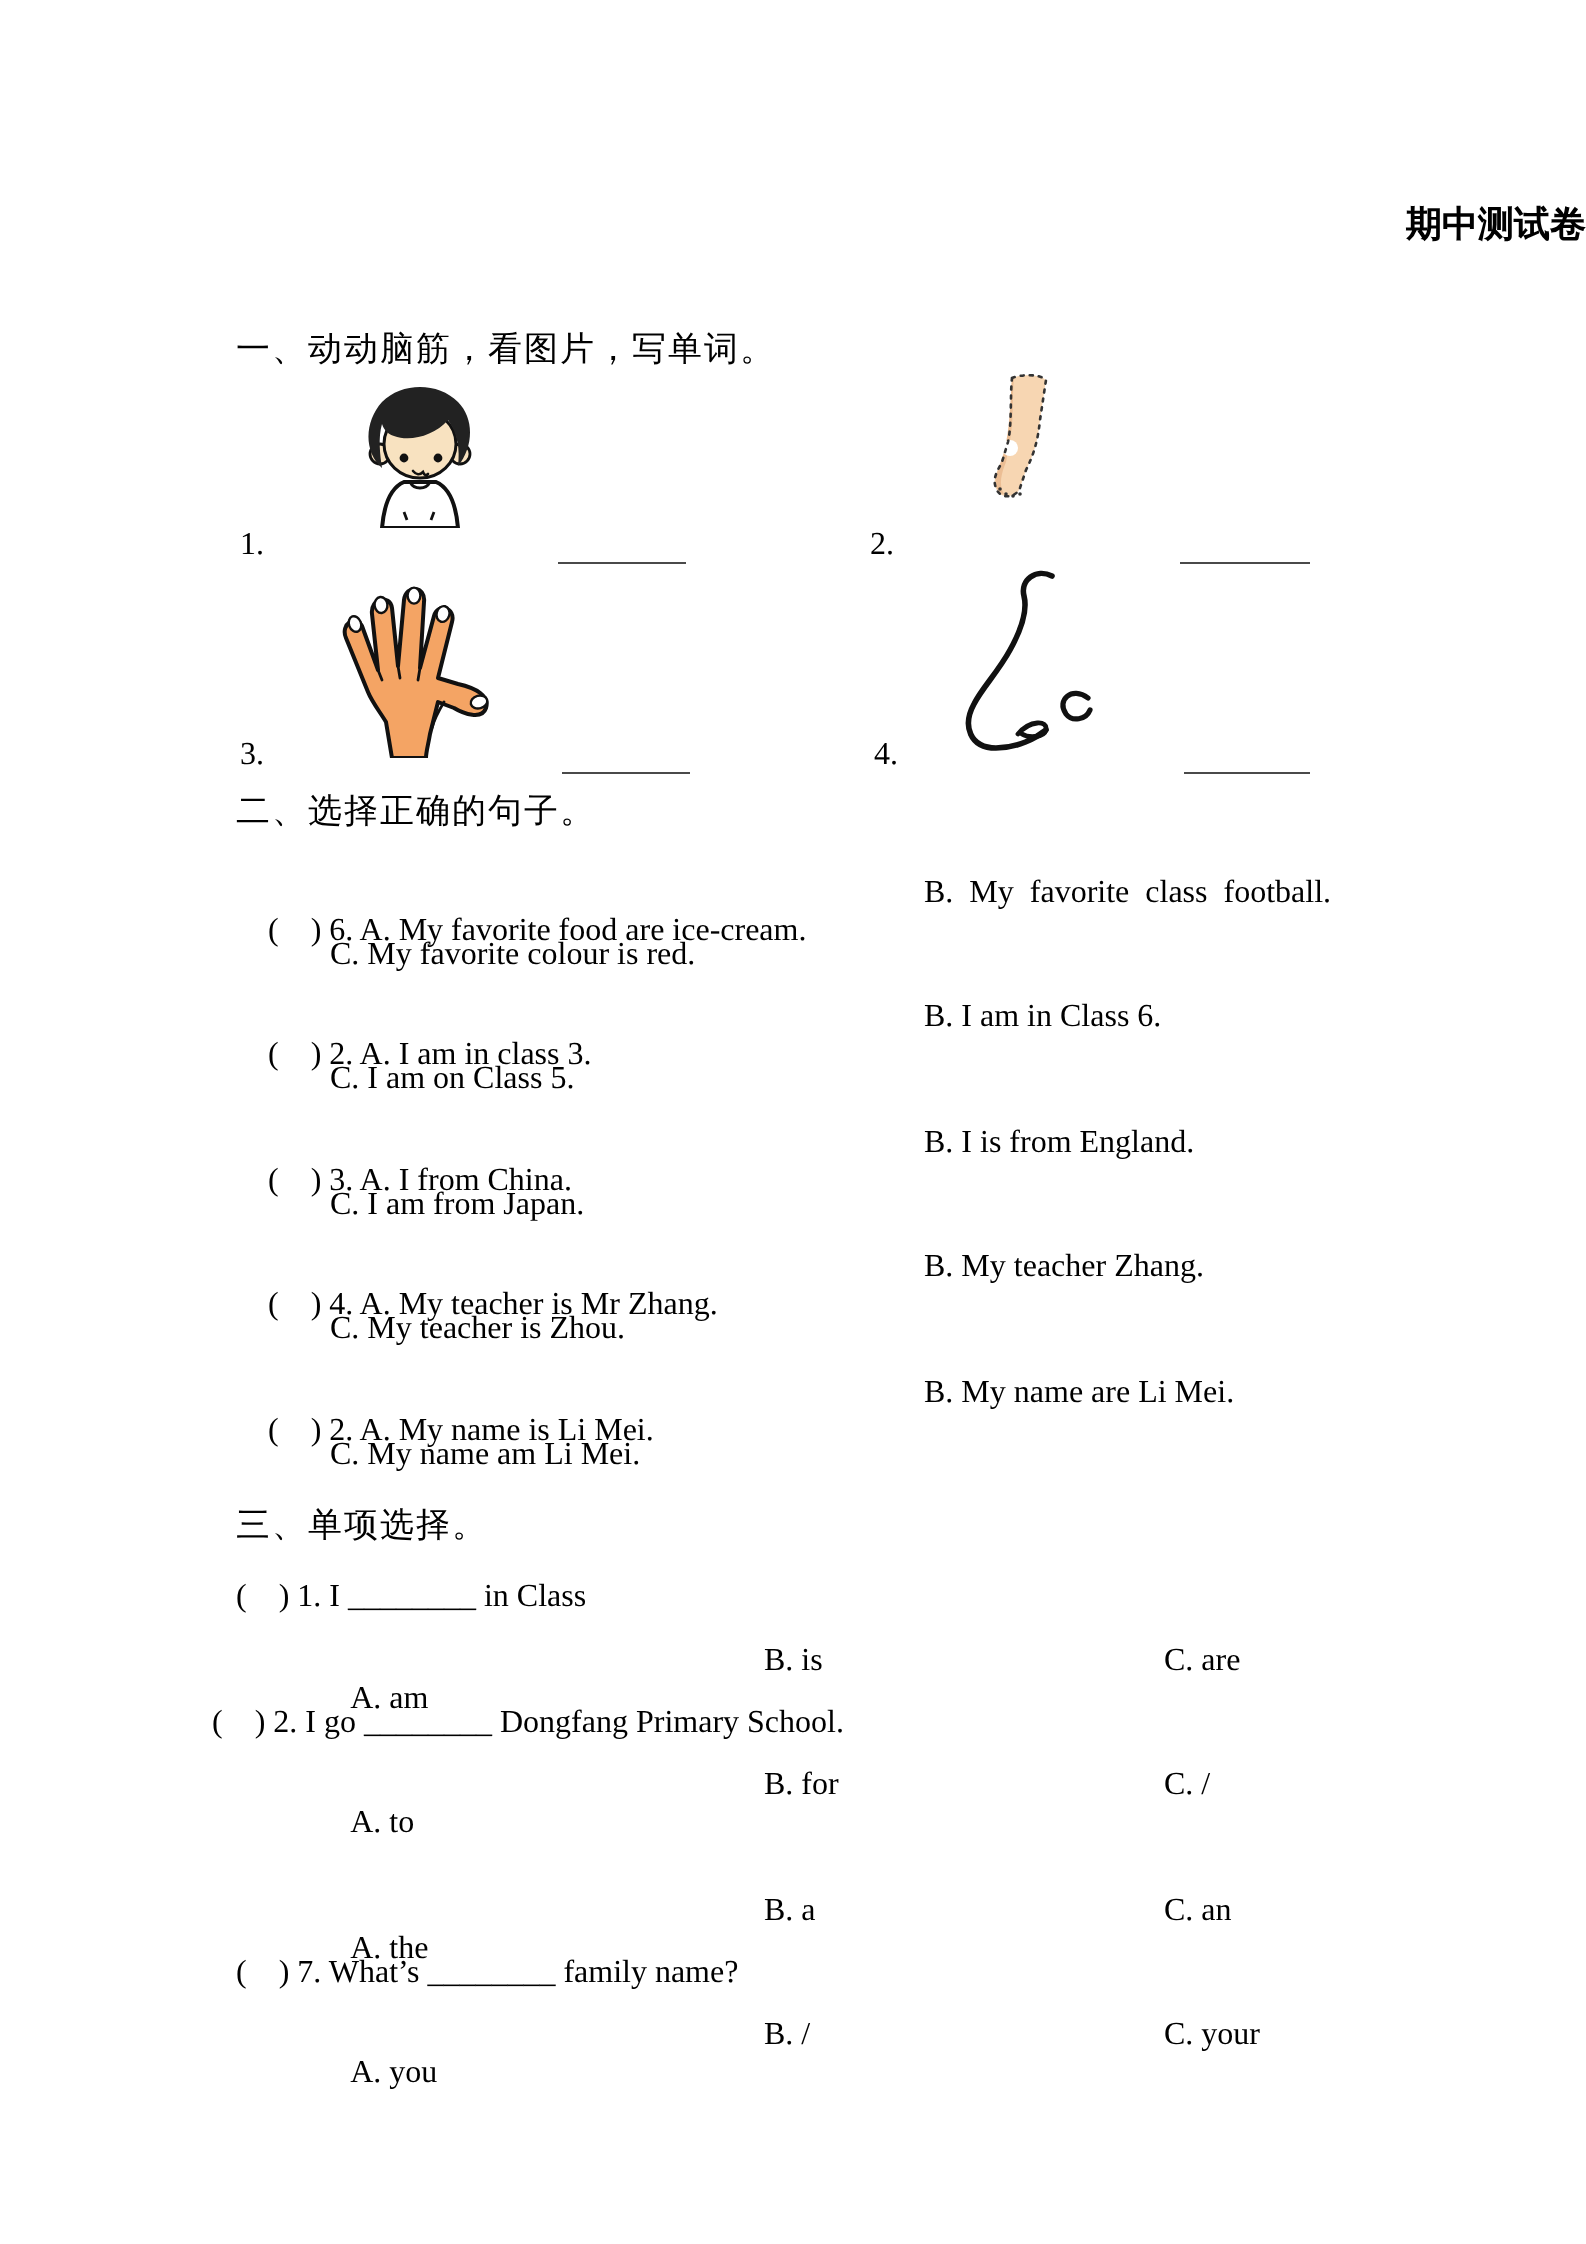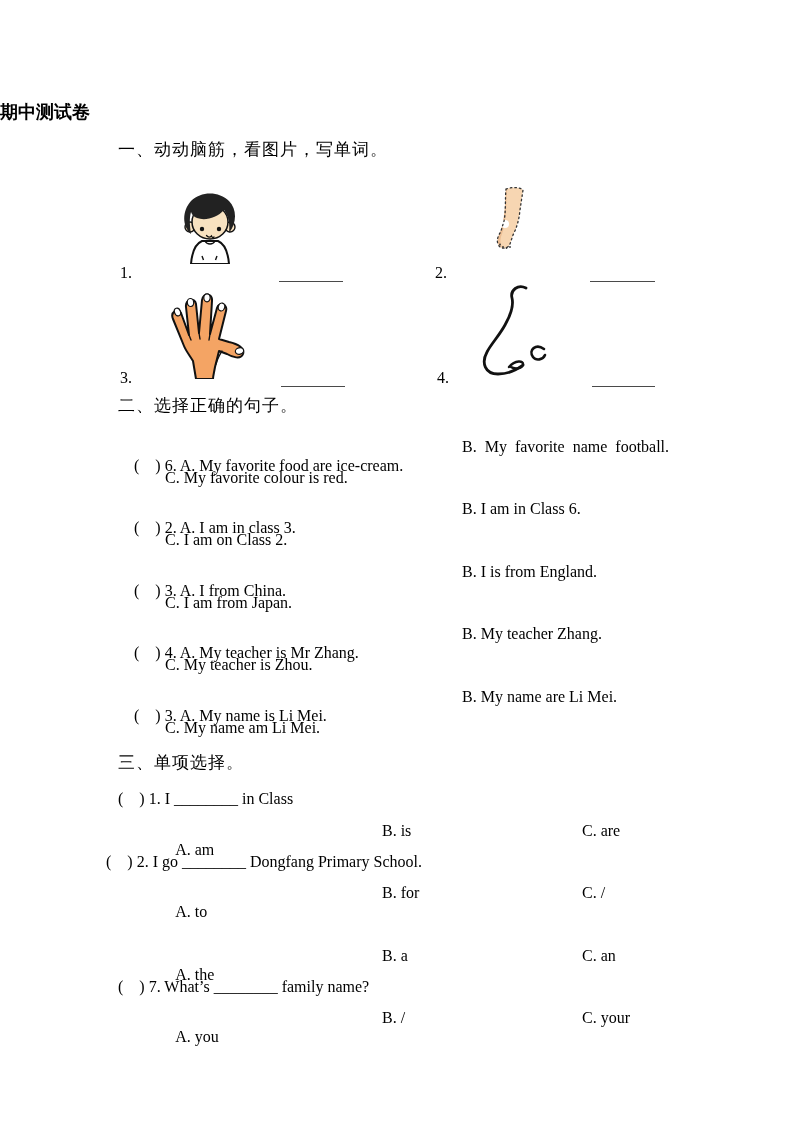--- a/index.html
+++ b/index.html
@@ -9,21 +9,21 @@
     margin:0 auto;
     background:#ffffff;
     font-family:"Liberation Serif", "DejaVu Serif", serif;
     font-size:16px;
     color:#000;
     overflow:hidden;
   }
   .abs { position:absolute; white-space:pre; line-height:19px; }
   .title {
     position:absolute; top:100px; left:0; width:100%;
-    text-align:left; margin:0;
+    text-align:right; margin:0;
     font-family:"Liberation Sans", "DejaVu Sans", sans-serif;
     font-weight:bold; font-size:18px; white-space:pre;
   }
   .cn-heading { font-size:17px; letter-spacing:1px; }
   .blank {
     position:absolute; height:17px;
     border-bottom:1px solid #4a4a4a;
   }
   .s2row { position:absolute; left:118px; width:660px; white-space:pre; line-height:19px; }
   .s2row .rcol { position:absolute; left:344px; top:0; white-space:pre; }
@@ -32,21 +32,21 @@
   .optrow .oc { position:absolute; left:422px; top:0; white-space:pre; }
   svg { display:block; }
 </style>
 </head>
 <body>
 
 <div class="page">
 
   <h1 class="title">期中测试卷</h1>
 
-  <div class="abs cn-heading" style="left:118px;top:140px">一、动动脑筋，看图片，写单词。</div>
+  <div class="abs cn-heading" style="left:118px;top:165px">一、动动脑筋，看图片，写单词。</div>
 
   <svg class="abs" style="left:171px;top:189px" width="78" height="75" viewBox="0 0 78 75">
     <path d="M20,75 C21,63 24,55 31,52 L47,52 C54,55 57,63 58,75 Z" fill="#ffffff" stroke="#111" stroke-width="2"></path>
     <path d="M34,52 C36,56 42,56 44,52" fill="none" stroke="#111" stroke-width="1.4"></path>
     <path d="M31,67 L32.5,71 M46,67 L44.5,71" stroke="#111" stroke-width="1.4"></path>
     <circle cx="19" cy="38" r="5" fill="#f8e2c0" stroke="#111" stroke-width="1.4"></circle>
     <circle cx="59" cy="38" r="5" fill="#f8e2c0" stroke="#111" stroke-width="1.4"></circle>
     <ellipse cx="39" cy="33" rx="18" ry="17" fill="#f8e2c0" stroke="#111" stroke-width="1.5"></ellipse>
     <path d="M20,45 C11,37 11,22 20,12 C30,2 48,2 58,12 C66,20 66,34 58,44 C59,36 58,28 53,21 C46,29 34,32 26,29 C23,28 21,26 20,23 C18,30 19,38 20,45 Z" fill="#222222"></path>
     <circle cx="31" cy="40" r="2.2" fill="#111"></circle>
@@ -90,44 +90,44 @@
   <span class="abs" style="left:120px;top:368px">3.</span>
   <div class="blank" style="left:281px;top:369px;width:64px"></div>
 
   <span class="abs" style="left:437px;top:368px">4.</span>
   <div class="blank" style="left:592px;top:369px;width:63px"></div>
 
   <div class="abs cn-heading" style="left:118px;top:396px">二、选择正确的句子。</div>
 
   <div class="s2row" style="top:437px">
     <span>(    ) 6. A. My favorite food are ice-cream.</span>
-    <span class="rcol">B.  My  favorite  name  football.</span>
+    <span class="rcol">B.  My  favorite  class  football.</span>
   </div>
   <div class="abs" style="left:165px;top:468px">C. My favorite colour is red.</div>
 
   <div class="s2row" style="top:499px">
     <span>(    ) 2. A. I am in class 3.</span>
     <span class="rcol">B. I am in Class 6.</span>
   </div>
-  <div class="abs" style="left:165px;top:530px">C. I am on Class 2.</div>
+  <div class="abs" style="left:165px;top:530px">C. I am on Class 5.</div>
 
   <div class="s2row" style="top:562px">
     <span>(    ) 3. A. I from China.</span>
     <span class="rcol">B. I is from England.</span>
   </div>
   <div class="abs" style="left:165px;top:593px">C. I am from Japan.</div>
 
   <div class="s2row" style="top:624px">
     <span>(    ) 4. A. My teacher is Mr Zhang.</span>
     <span class="rcol">B. My teacher Zhang.</span>
   </div>
   <div class="abs" style="left:165px;top:655px">C. My teacher is Zhou.</div>
 
   <div class="s2row" style="top:687px">
-    <span>(    ) 3. A. My name is Li Mei.</span>
+    <span>(    ) 2. A. My name is Li Mei.</span>
     <span class="rcol">B. My name are Li Mei.</span>
   </div>
   <div class="abs" style="left:165px;top:718px">C. My name am Li Mei.</div>
 
   <div class="abs cn-heading" style="left:118px;top:753px">三、单项选择。</div>
 
   <div class="abs" style="left:118px;top:789px">(    ) 1. I ________ in Class</div>
   <div class="optrow" style="top:821px">
     <span>A. am</span>
     <span class="ob">B. is</span>

